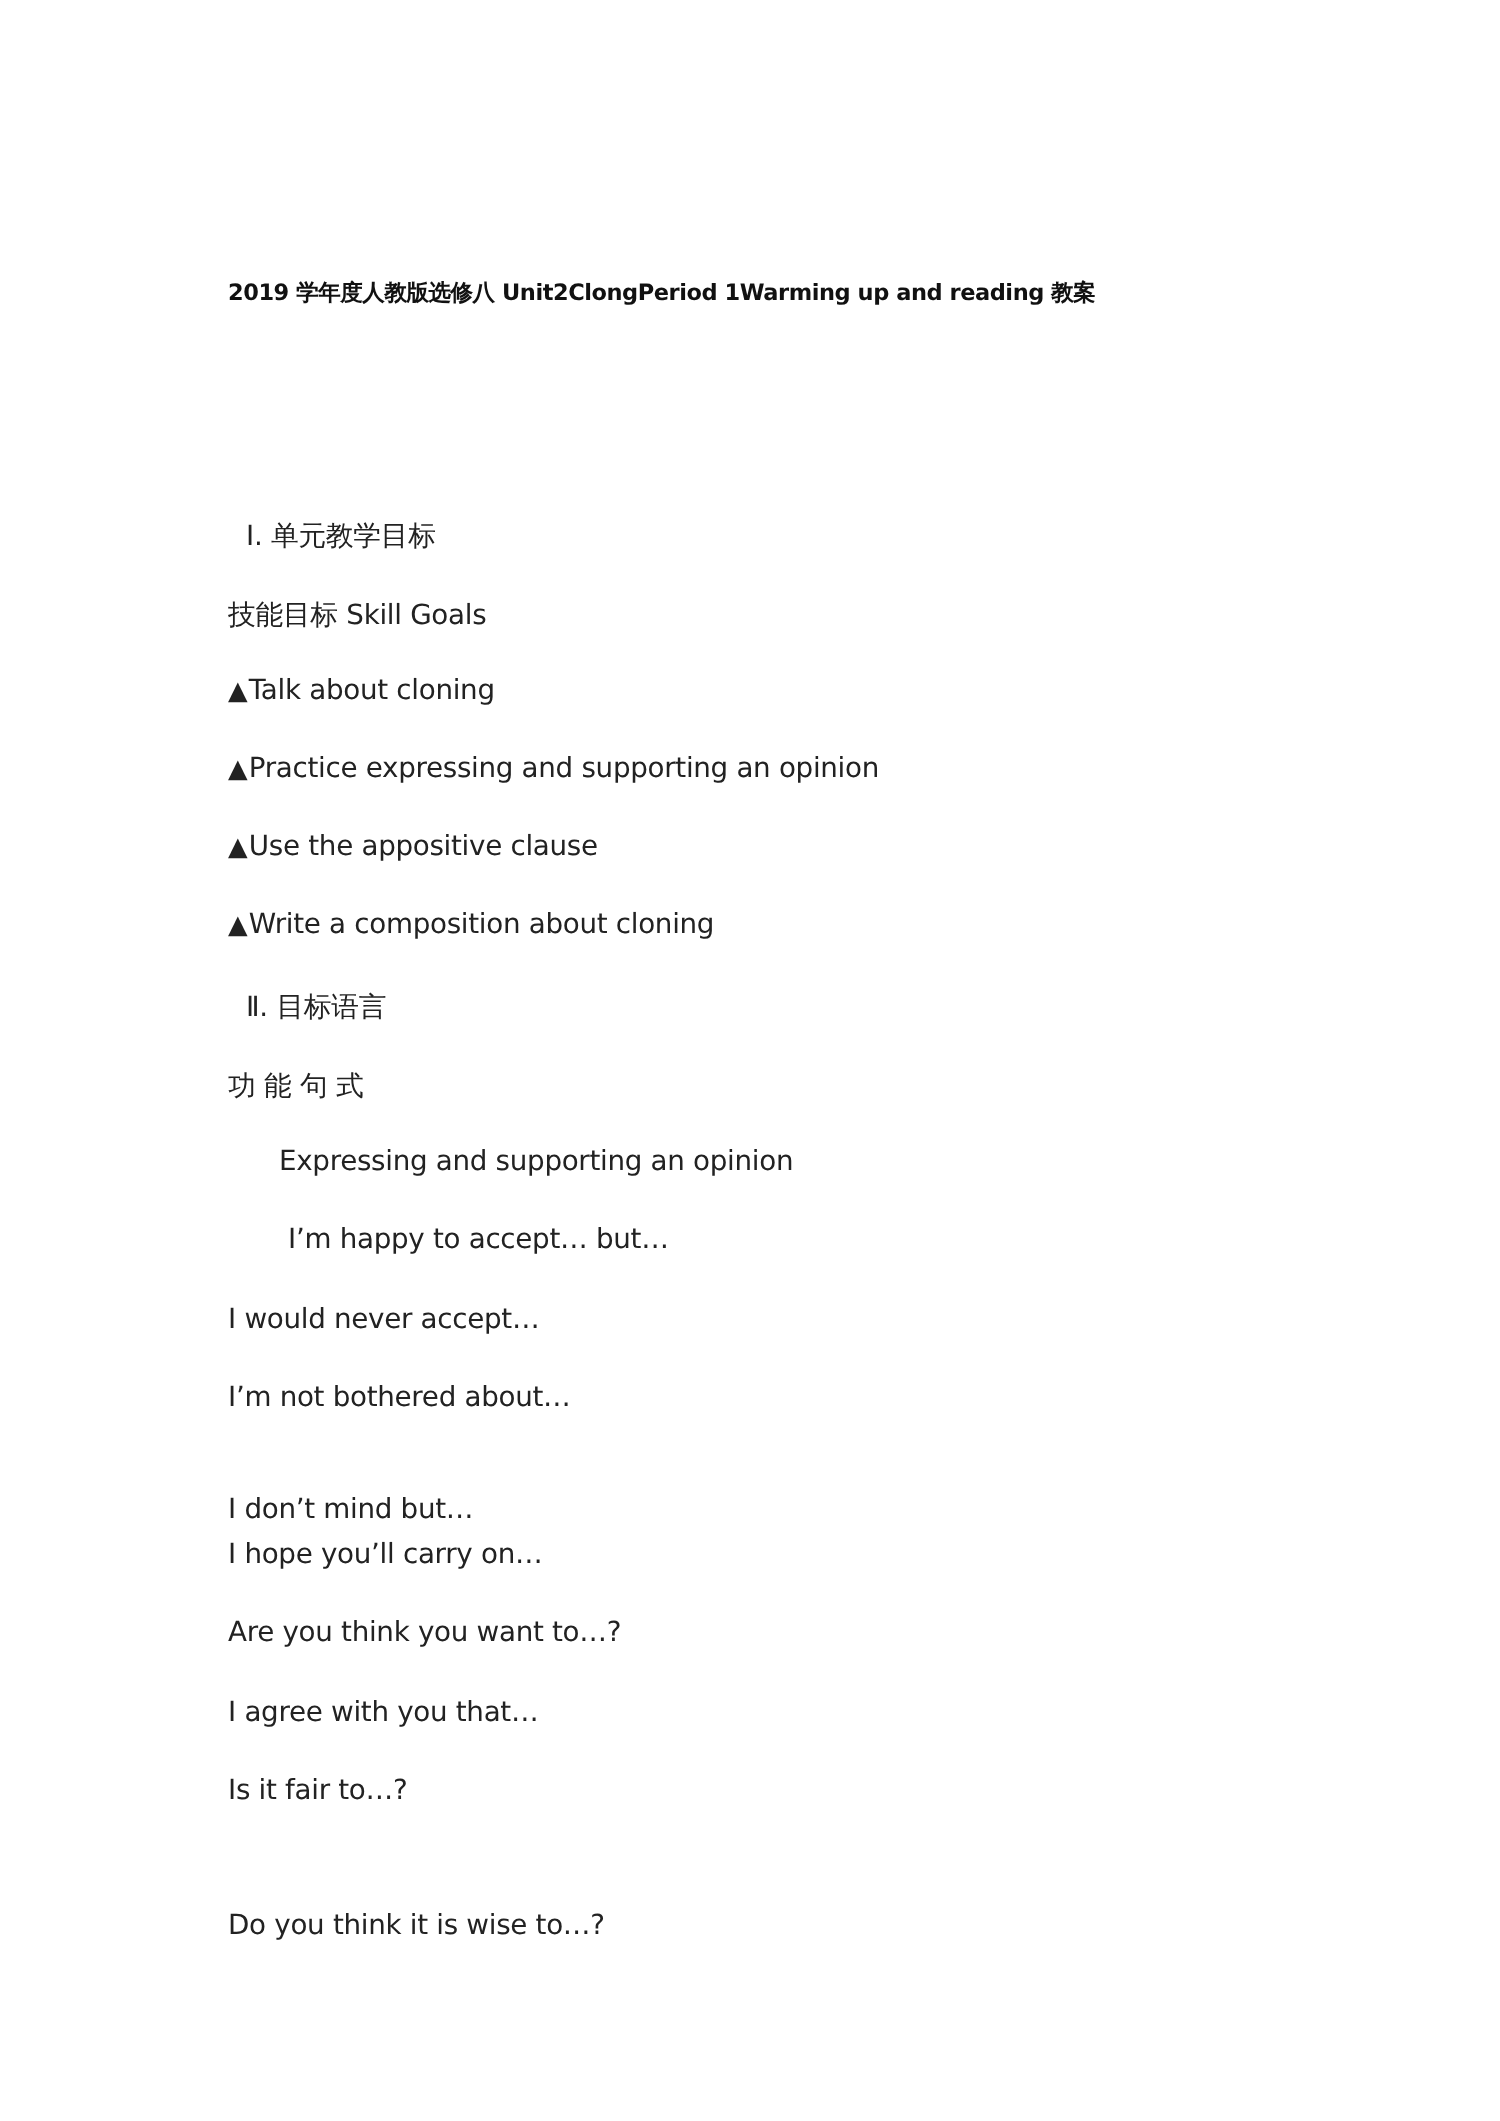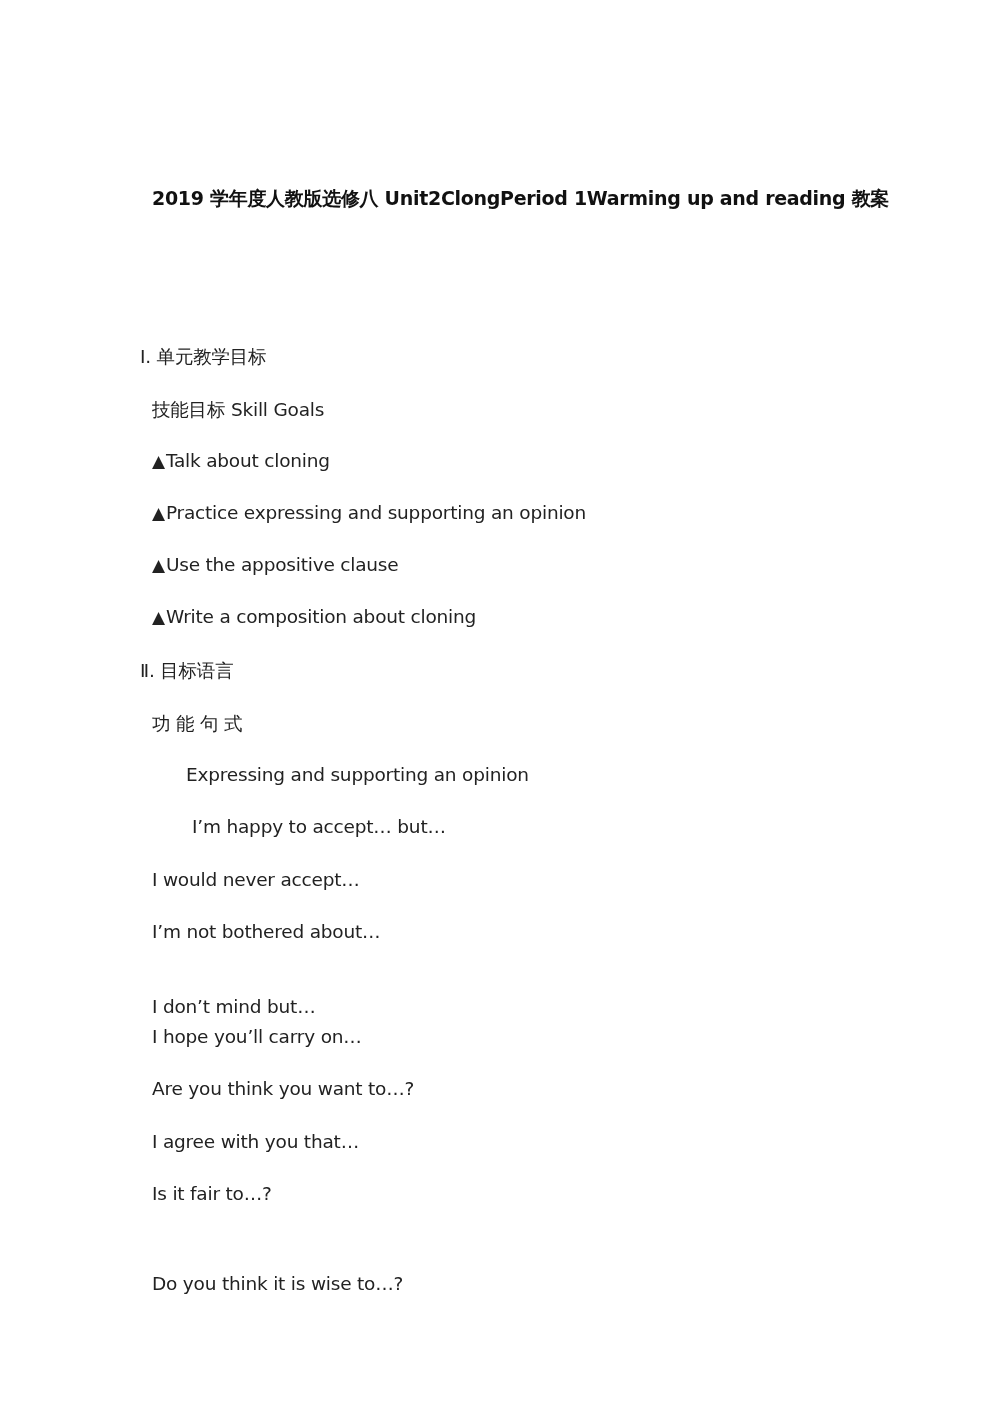--- a/index.html
+++ b/index.html
@@ -12,36 +12,36 @@
       height: 1414px;
       position: relative;
       overflow: hidden;
       font-family: "DejaVu Sans", "Liberation Sans", sans-serif;
       color: #1a1a1a;
     }
     .title {
       position: absolute;
       left: 152px;
       top: 186px;
-      font-size: 19px;
+      font-size: 15px;
       font-weight: bold;
       letter-spacing: -0.3px;
       white-space: nowrap;
       color: #111;
     }
     .line {
       position: absolute;
       left: 152px;
       font-size: 18.5px;
       white-space: nowrap;
       color: #222;
       letter-spacing: -0.2px;
     }
     .indent { left: 186px; }
-    .heading-roman { left: 140px; }
+    .heading-roman { left: 164px; }
     .tri { font-size: 17px; margin-right: 1px; }
   </style>
 </head>
 <body>
 
 <div>
   <div class="title">2019 学年度人教版选修八 Unit2ClongPeriod 1Warming up and reading 教案</div>
 
   <div class="line heading-roman" style="top:344px;">Ⅰ. 单元教学目标</div>
   <div class="line" style="top:397px;">技能目标 Skill Goals</div>

